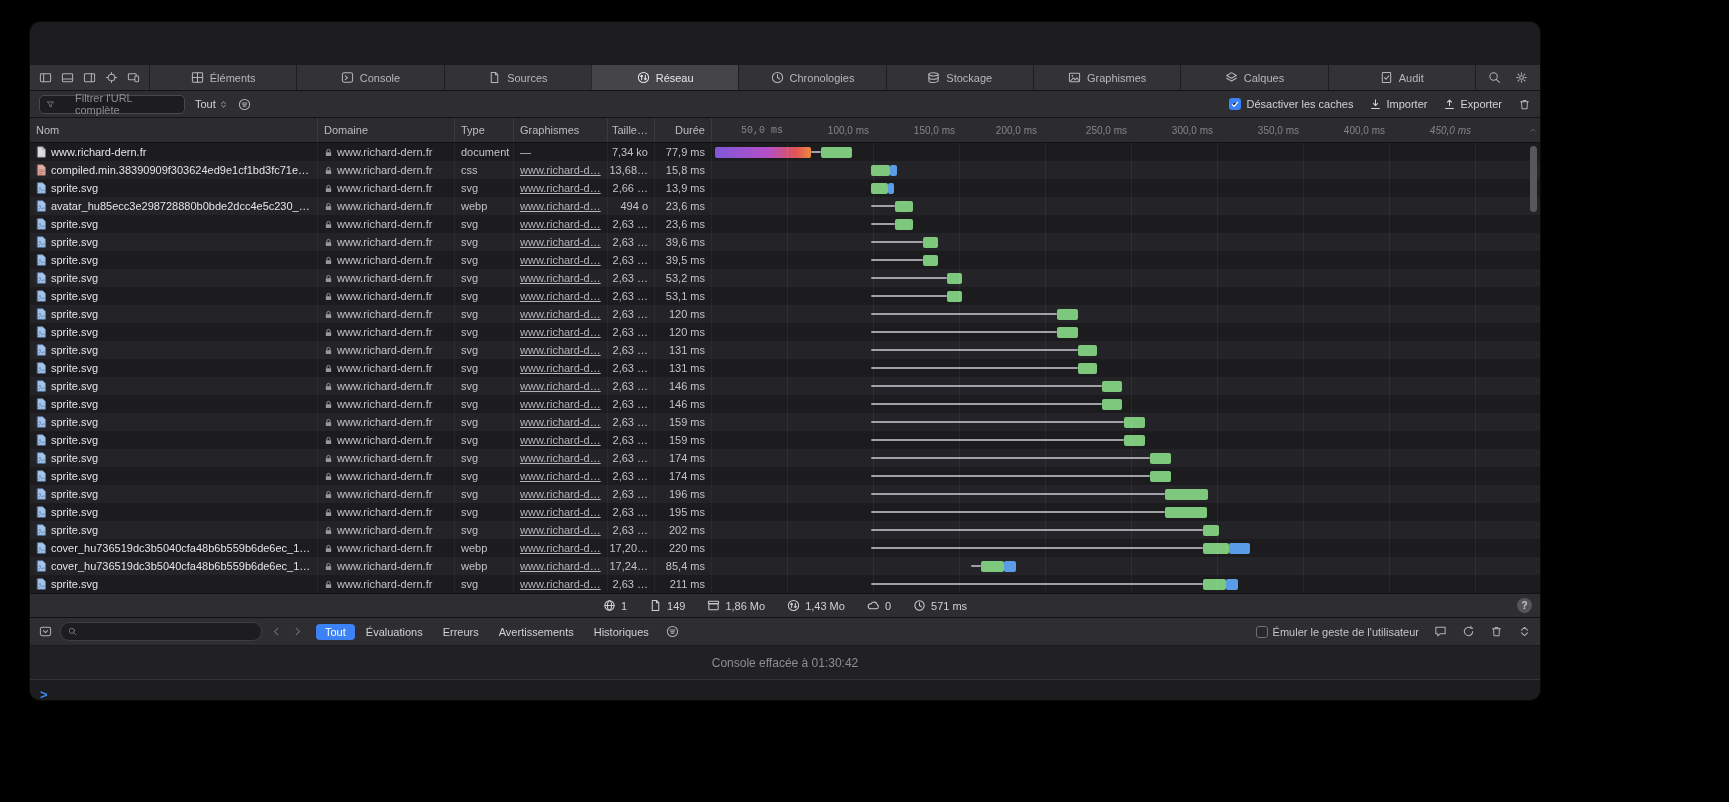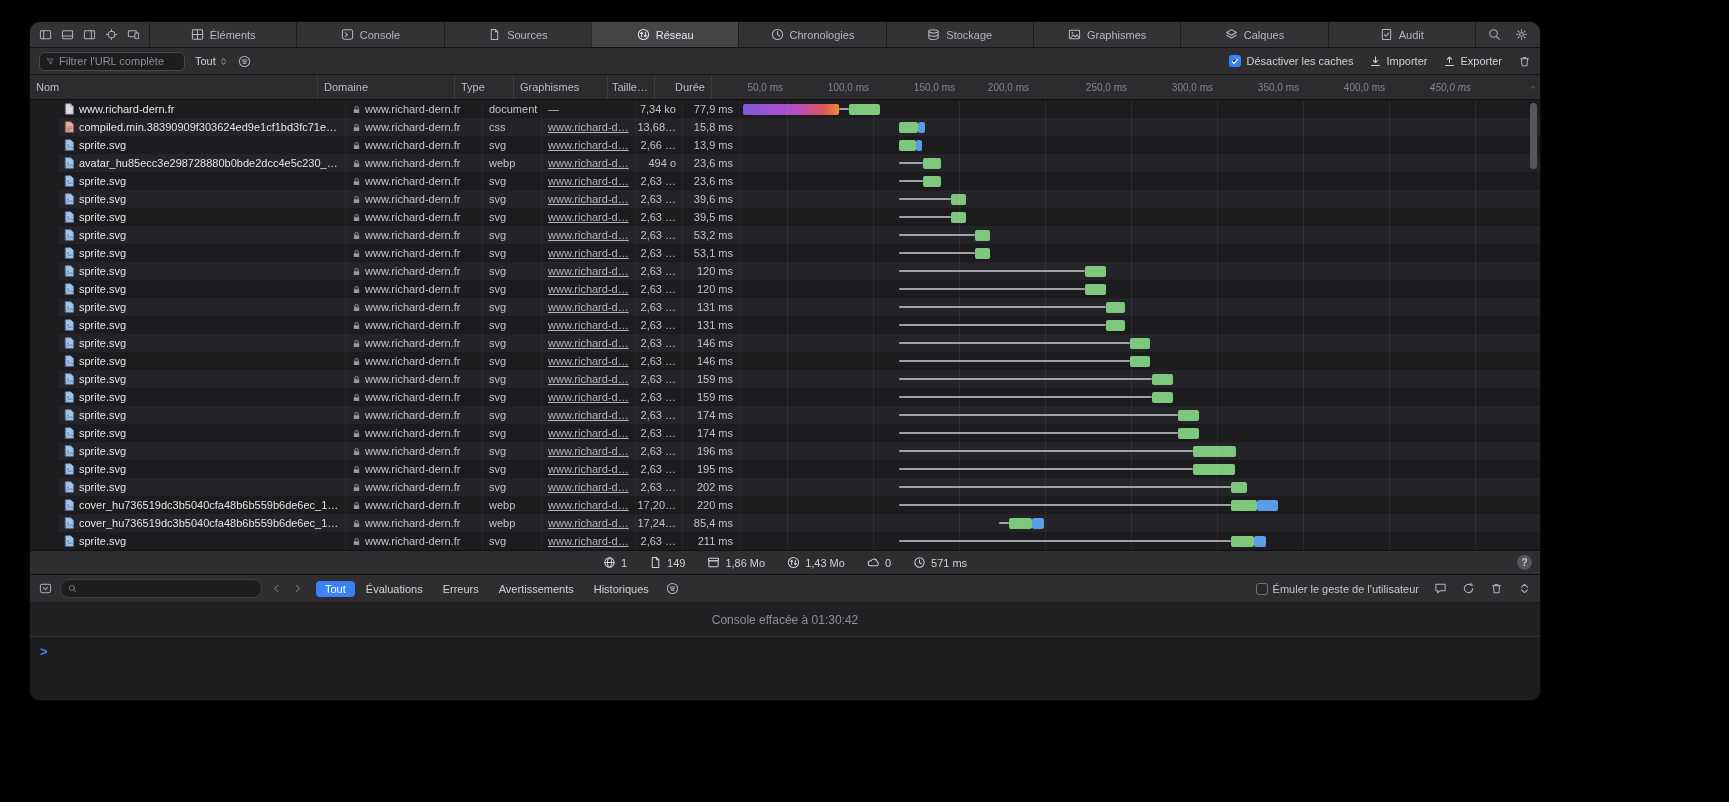--- a/index.html
+++ b/index.html
@@ -15,32 +15,32 @@
     display:flex;flex-direction:column;
   }
   
   .titlebar{flex:none;height:28px;background:#3a3a3c;border-bottom:1px solid #141416;
     display:flex;align-items:center;justify-content:center;position:relative;}
   .traffic{position:absolute;left:12px;top:8px;display:flex;gap:8px;}
   .traffic span{width:12px;height:12px;border-radius:50%;background:#57575b;display:block;}
   .title{color:#a3a3a9;font-size:12px;}
   
   .tabbar{flex:none;height:25px;background:#333335;border-bottom:1px solid #141416;
-    display:flex;align-items:stretch;color:#b6b6bc;}
+    display:flex;align-items:stretch;color:#b6b6bc;margin-top:43px;}
   .layout-icons{display:flex;align-items:center;gap:9px;padding:0 9px;}
   .icon-btn{display:flex;align-items:center;justify-content:center;color:#b0b0b6;}
   .tabs-wrap{flex:1;display:flex;}
   .main-tab{flex:1;display:flex;align-items:center;justify-content:center;gap:6px;
     font-size:11px;border-left:1px solid rgba(0,0,0,.4);cursor:default;}
   .main-tab.active{background:#454548;color:#e6e6ea;}
   .tabbar-right{display:flex;align-items:center;gap:14px;padding:0 12px;border-left:1px solid rgba(0,0,0,.4);}
   
   .netbar{flex:none;height:26px;background:#2e2e30;border-bottom:1px solid #141416;
     display:flex;align-items:center;gap:10px;padding:0 9px;color:#d2d2d6;font-size:11px;}
-  .filter-pill{display:flex;align-items:center;gap:4px;width:132px;height:17px;
+  .filter-pill{display:flex;align-items:center;gap:20px;width:132px;height:17px;
     background:#1d1d1f;border:1px solid #49494c;border-radius:5px;padding:0 6px;color:#8e8e93;}
   .scope-select{display:flex;align-items:center;gap:3px;}
   .netbar-right{margin-left:auto;display:flex;align-items:center;gap:16px;}
   .btn{display:flex;align-items:center;gap:4px;cursor:default;}
   label.check{display:flex;align-items:center;gap:5px;cursor:default;}
   .checkbox{width:12px;height:12px;border-radius:3px;display:inline-flex;align-items:center;justify-content:center;flex:none;}
   .checkbox.checked{background:var(--accent,#3b82f7);}
   .checkbox.unchecked{border:1px solid #707075;background:#29292b;box-sizing:border-box;}
   .checkbox svg{width:10px;height:10px;}
   
@@ -49,21 +49,21 @@
   .th{display:flex;align-items:center;padding:0 6px;border-right:1px solid #3c3c3f;overflow:hidden;white-space:nowrap;}
   .th.right{justify-content:flex-end;}
   .th.ruler{position:relative;padding:0;border-right:none;}
   .th.spacer{border-right:none;justify-content:center;padding:0;color:#808086;}
   .tick-label{position:absolute;top:0;height:24px;display:flex;align-items:center;
     color:#84848c;font-size:10px;transform:translateX(-100%);padding-right:4px;white-space:nowrap;}
   .tbody{flex:none;position:relative;height:450px;background:#1c1c1e;}
   #gridlines{position:absolute;left:682px;right:14px;top:0;bottom:0;pointer-events:none;z-index:3;}
   .gridline{position:absolute;top:0;bottom:0;width:1px;background:rgba(255,255,255,.055);}
   .row{display:grid;grid-template-columns:288px 137px 59px 94px 47px 57px 1fr 14px;
-    height:18px;font-size:11px;color:#d4d4d8;align-items:stretch;margin-left:28px;}
+    height:18px;font-size:11px;color:#d4d4d8;align-items:stretch;}
   .row:nth-child(even){background:#242428;}
   .cell{display:flex;align-items:center;gap:4px;padding:0 6px;white-space:nowrap;overflow:hidden;
     border-right:1px solid rgba(255,255,255,.045);}
   .cell.right{justify-content:flex-end;}
   .cell.timeline{position:relative;border-right:none;padding:0;}
   .cell.spacer{border-right:none;}
   .name-text{color:#e4e4e8;}
   .dim{color:#c3c3c8;}
   .link{color:#b4b4ba;text-decoration:underline;}
   .wf-line{position:absolute;top:8px;height:2px;border-radius:1px;background:#a0a0a6;}
@@ -302,24 +302,24 @@
   </div>
 
   <div class="thead">
     <div class="th">Nom</div>
     <div class="th">Domaine</div>
     <div class="th">Type</div>
     <div class="th">Graphismes</div>
     <div class="th right">Taille…</div>
     <div class="th right">Durée</div>
     <div class="th ruler" id="ruler">
-        <div class="tick-label" style="left: 75px;">50,0 ms</div>
+        <div class="tick-label" style="left: 75px; font-family: Liberation Mono, monospace;">50,0 ms</div>
         <div class="tick-label" style="left: 161px;">100,0 ms</div>
         <div class="tick-label" style="left: 247px;">150,0 ms</div>
-        <div class="tick-label" style="left: 321px;">200,0 ms</div>
+        <div class="tick-label" style="left: 329px;">200,0 ms</div>
         <div class="tick-label" style="left: 419px;">250,0 ms</div>
         <div class="tick-label" style="left: 505px;">300,0 ms</div>
         <div class="tick-label" style="left: 591px;">350,0 ms</div>
         <div class="tick-label" style="left: 677px;">400,0 ms</div>
         <div class="tick-label" style="left: 763px; font-style: italic;">450,0 ms</div>
       </div>
     <div class="th spacer">
       <span class="icon tiny">
           <svg viewBox="0 0 14 14">
             <path d="M3.5 9 L7 5.5 10.5 9"></path>

